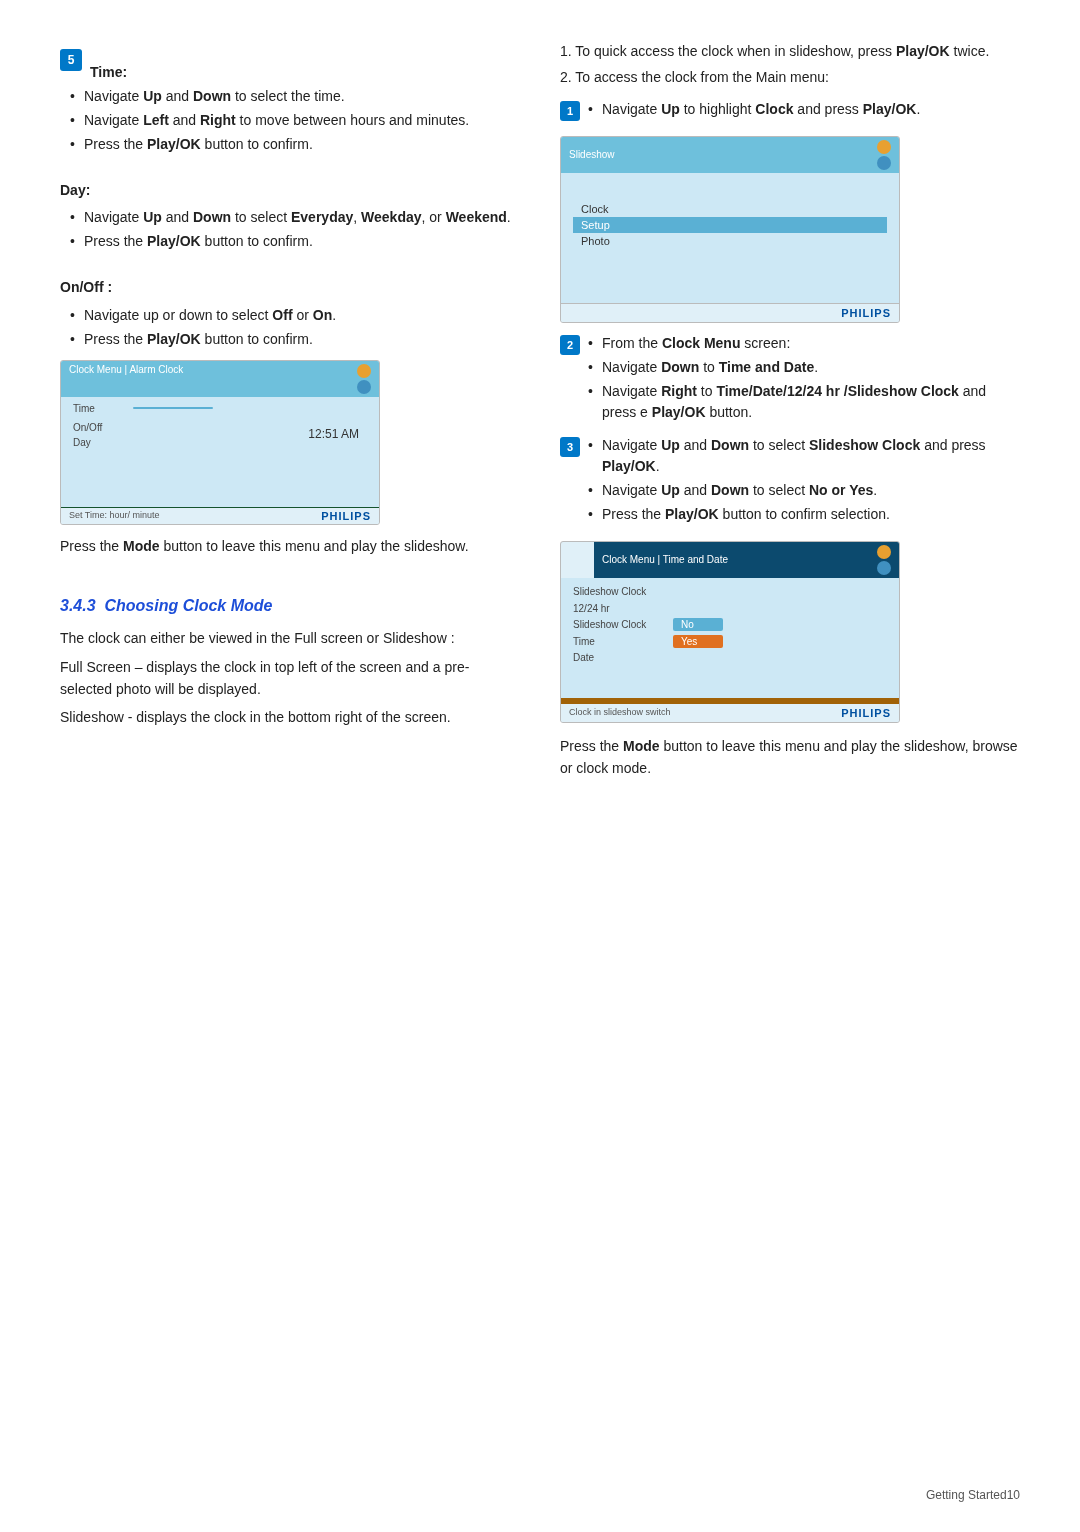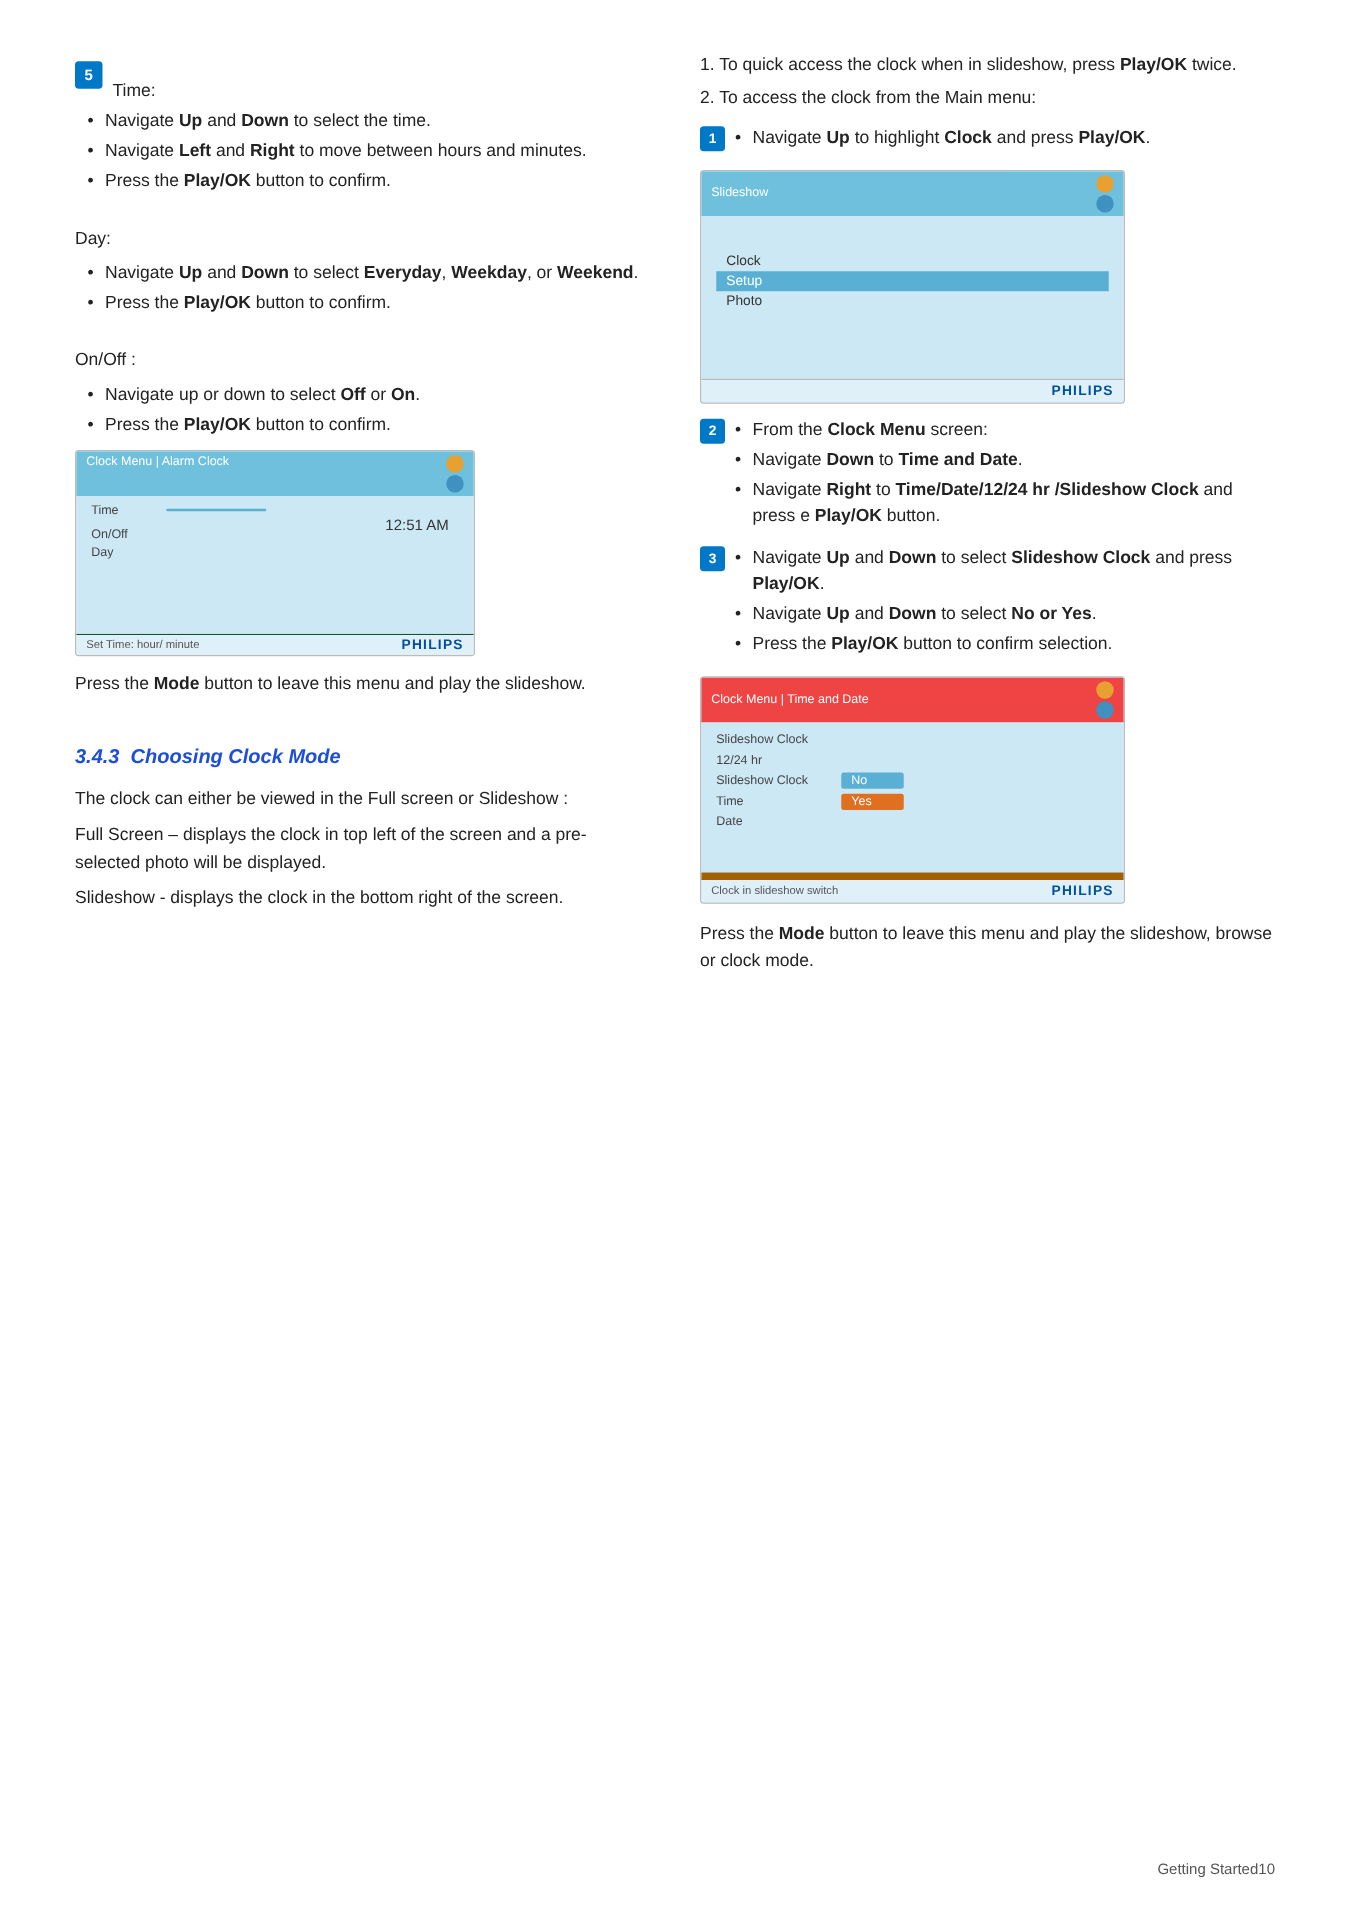--- a/index.html
+++ b/index.html
@@ -42,21 +42,21 @@
       width: 22px;
       height: 22px;
       background: #0078c8;
       color: #fff;
       font-size: 12px;
       font-weight: bold;
       border-radius: 3px;
       margin-right: 8px;
       flex-shrink: 0;
     }
-    .bold { font-weight: normal; margin-top: 24px; }
+    .bold { font-weight: bold; margin-top: 24px; }
     .bullet-list {
       list-style: none;
       padding-left: 10px;
       margin-bottom: 6px;
     }
     .bullet-list li {
       position: relative;
       padding-left: 14px;
       margin-bottom: 3px;
       line-height: 1.5;
@@ -150,21 +150,21 @@
       background: #5ab0d4;
       color: #fff;
       padding: 1px 6px;
       font-size: 10px;
       border-radius: 2px;
       min-width: 80px;
     }
     .alarm-time-display {
       position: absolute;
       right: 20px;
-      top: 16px;
+      top: 30px;
       font-size: 12px;
       color: #333;
     }
     .alarm-footer {
       background: #e0f0f8;
       border-top: 1px solid #14532d;
       padding: 2px 8px;
       display: flex;
       justify-content: space-between;
       font-size: 9px;
@@ -215,27 +215,28 @@
     }
     .clock-screen {
       border: 1px solid #bbb;
       background: #e0f0f8;
       width: 340px;
       margin: 10px 0;
       border-radius: 3px;
       overflow: hidden;
     }
     .clock-header {
-      background: #ef4444;
+      background: #0c4a6e;
       color: #fff;
       font-size: 10px;
       padding: 3px 8px;
       display: flex;
       justify-content: space-between;
       align-items: center;
+      margin-left: 33px;
     }
     .clock-body {
       padding: 8px 12px;
       background: #cde8f5;
       min-height: 120px;
       font-size: 10px;
     }
     .clock-row {
       display: flex;
       align-items: center;

